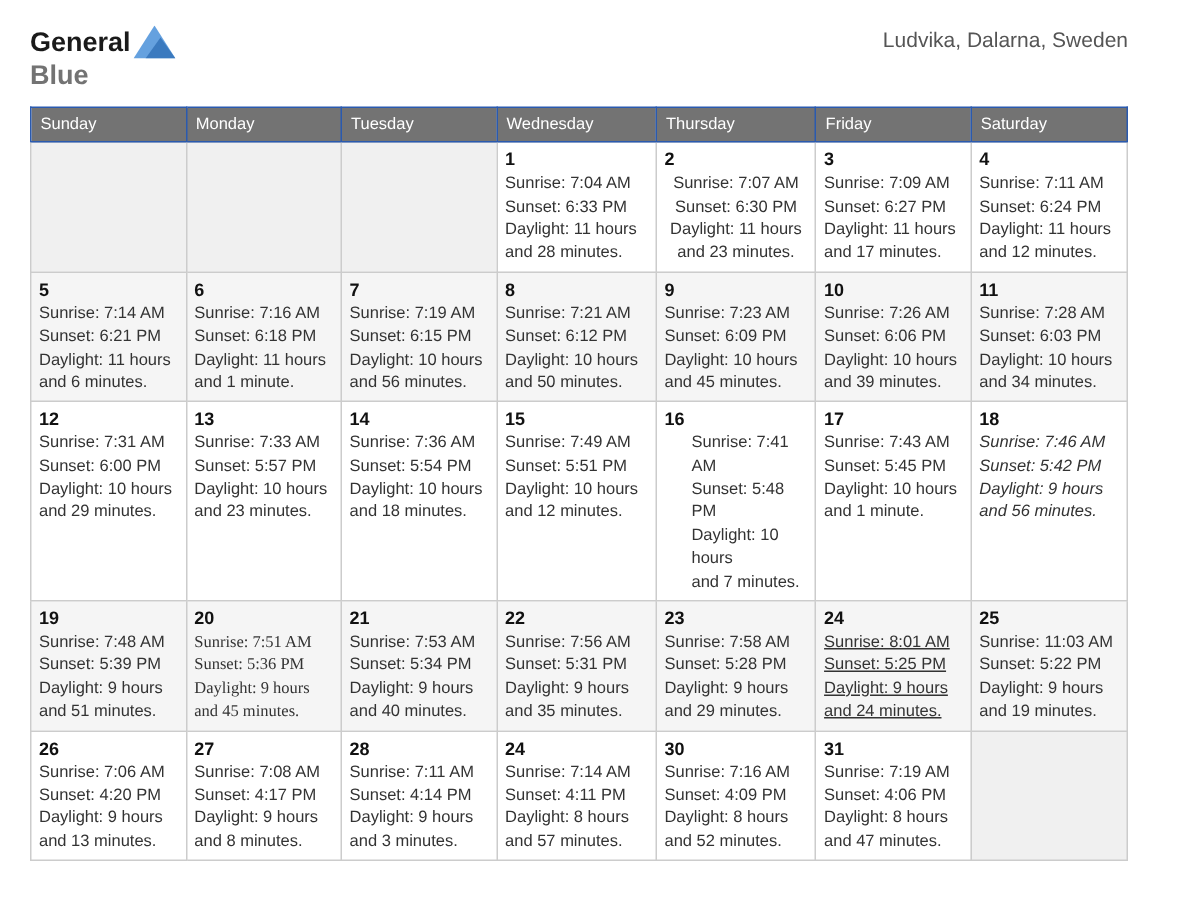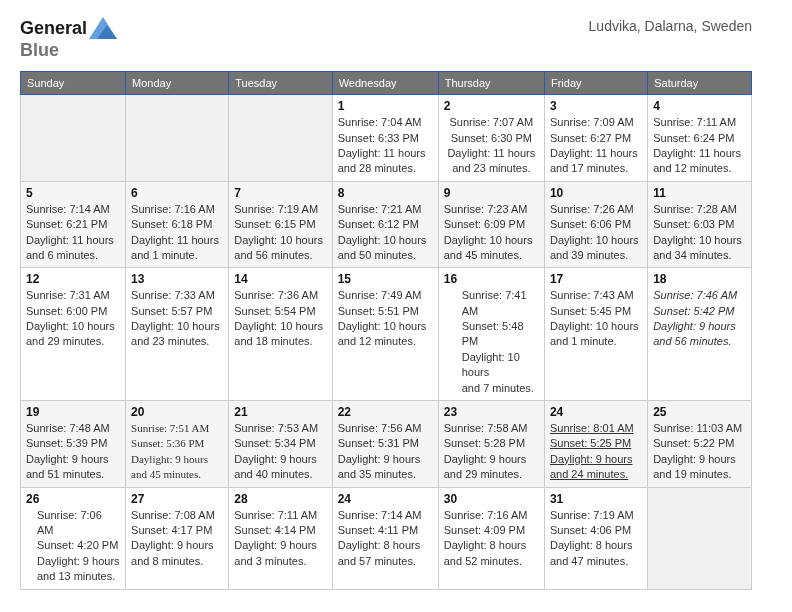--- a/index.html
+++ b/index.html
@@ -313,21 +313,21 @@
             <div class="day-number">25</div>
             <div class="day-info" style="white-space: pre-line;">Sunrise: 11:03 AM
 Sunset: 5:22 PM
 Daylight: 9 hours
 and 19 minutes.</div>
           </td>
         </tr>
         <tr>
           <td>
             <div class="day-number">26</div>
-            <div class="day-info" style="white-space: pre-line; margin-left: 11px;">Sunrise: 7:06 AM
+            <div class="day-info" style="white-space: pre-line;">Sunrise: 7:06 AM
 Sunset: 4:20 PM
 Daylight: 9 hours
 and 13 minutes.</div>
           </td>
           <td>
             <div class="day-number">27</div>
             <div class="day-info" style="white-space: pre-line;">Sunrise: 7:08 AM
 Sunset: 4:17 PM
 Daylight: 9 hours
 and 8 minutes.</div>

